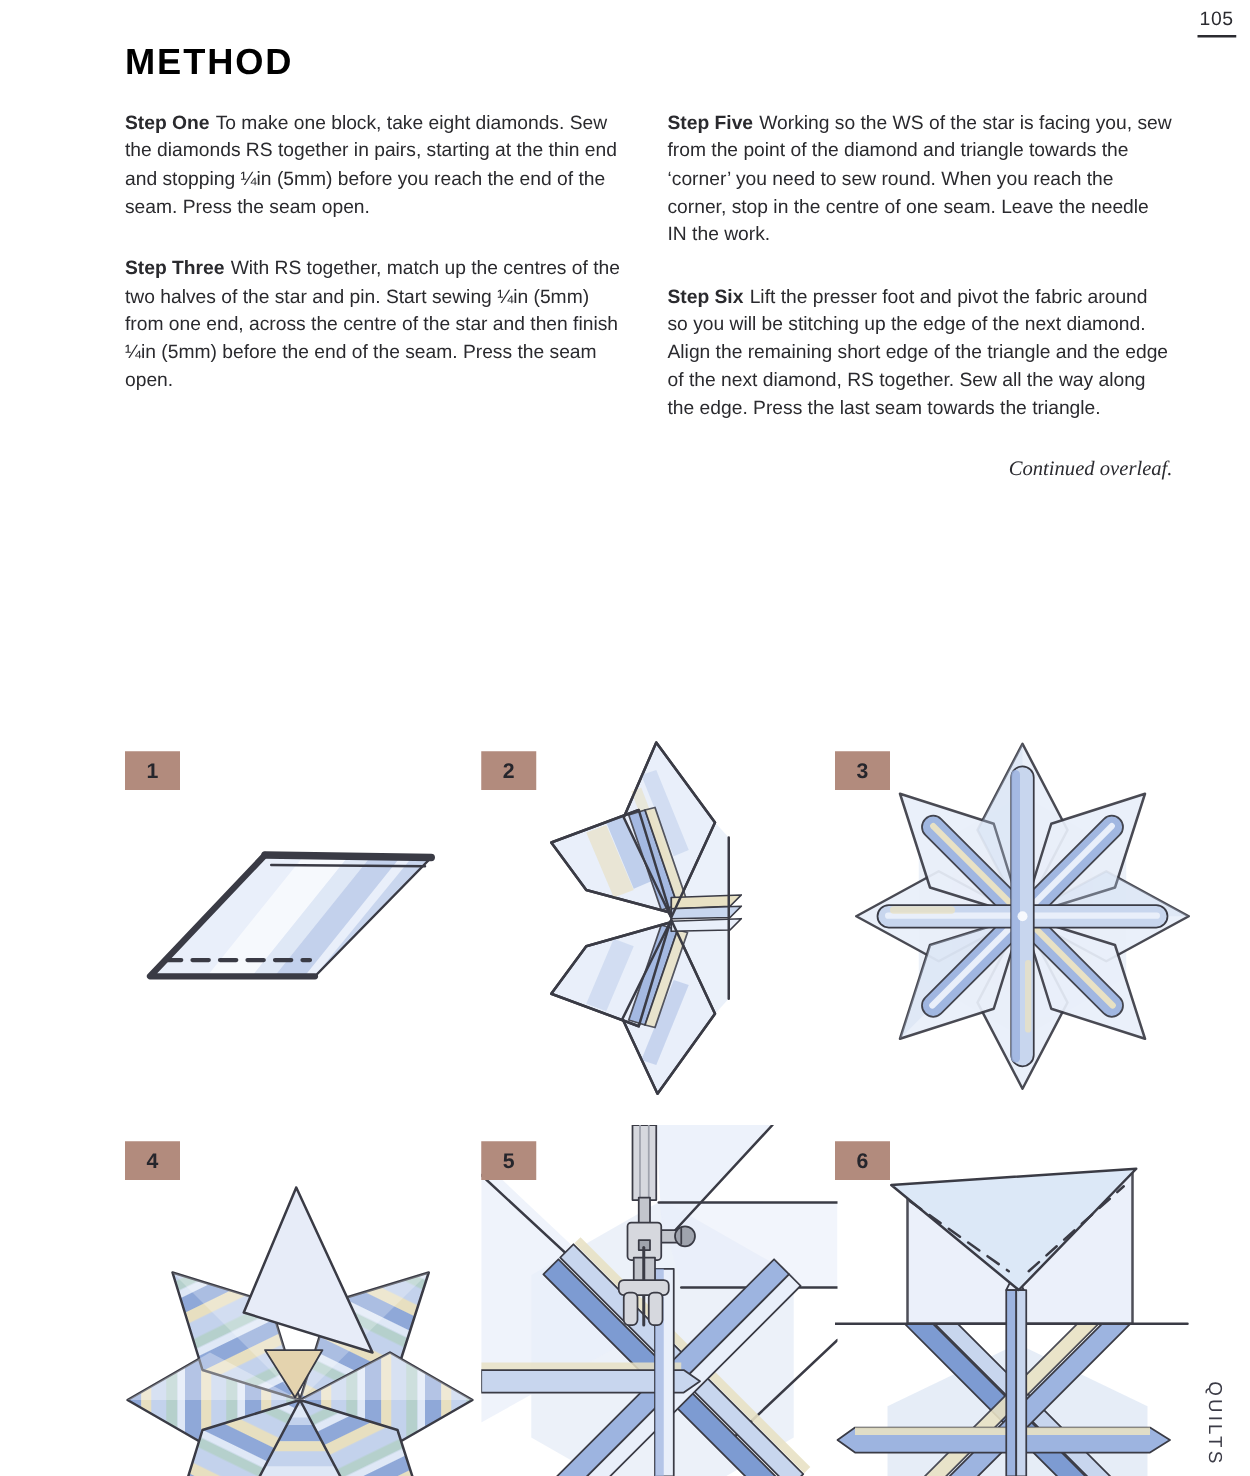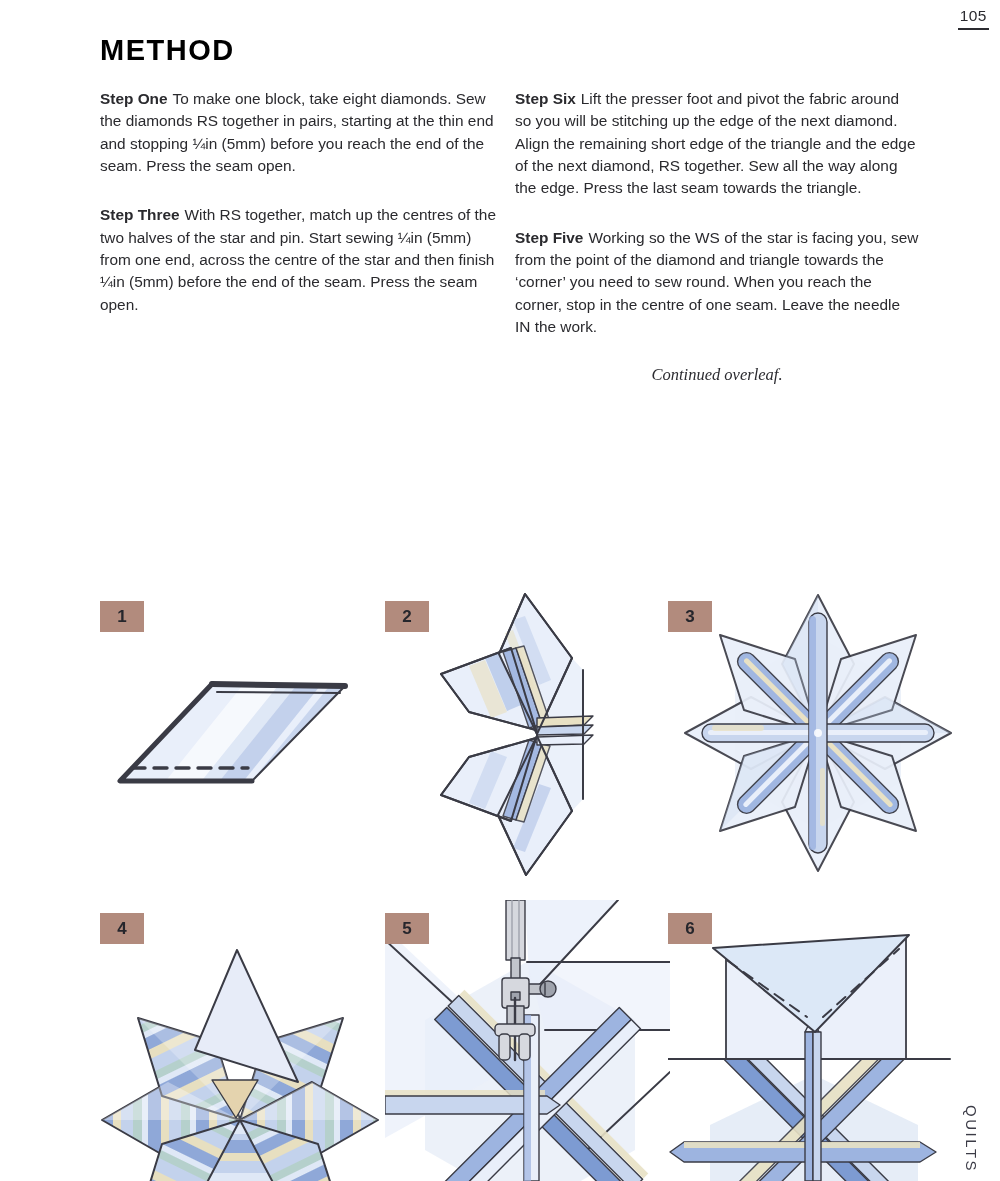--- a/index.html
+++ b/index.html
@@ -8,27 +8,27 @@
     --fabric-peri:#9db4e0; --fabric-cream:#e8e1c4; --fabric-teal:#b5d0cc;
     --fabric-sand:#e4d3ae; --metal:#d6d8de; --metal-mid:#c2c5cc; --metal-dark:#9fa3ad;
   }
   html,body{margin:0;padding:0;}
   body{width:1000px;height:1181px;position:relative;overflow:hidden;background:#ffffff;
        font-family:"Liberation Sans",sans-serif;color:var(--ink);}
   .pageno{position:absolute;top:7px;right:11px;font-size:15.5px;letter-spacing:.5px;
           border-bottom:2.5px solid #2b2b30;padding:0 2px 3px;color:#2b2b30;}
   .content{position:absolute;left:100px;top:34px;width:838px;}
   h1.title{font-size:29px;font-weight:700;letter-spacing:1.5px;margin:0 0 21px;color:#000000;}
-  .cols{display:flex;gap:17px;}
+  .cols{display:flex;gap:36px;}
   .col-l{width:398px;}
   .col-r{width:404px;}
   p.step{font-size:15.4px;line-height:1.45;margin:0 0 27px;}
   p.step b{font-weight:700;padding-right:5px;}
   .continued{font-family:"Liberation Serif",serif;font-style:italic;font-size:16.5px;
-             text-align:center;margin:3px 0 0;color:#2b2b30;}
+             text-align:right;margin:3px 0 0;color:#2b2b30;}
   .figs{position:absolute;left:100px;top:588px;width:858px;height:593px;}
   .fig{position:absolute;width:285px;}
   .f1{left:0;top:0;height:292px;}   .f2{left:285px;top:0;height:292px;} .f3{left:568px;top:0;height:292px;}
   .f4{left:0;top:312px;height:281px;} .f5{left:285px;top:312px;height:281px;} .f6{left:568px;top:312px;height:281px;}
   .badge{position:absolute;left:0;top:13px;width:44px;height:31px;background:var(--badge-bg);
          color:#26262c;font-weight:700;font-size:17px;display:flex;align-items:center;
          justify-content:center;z-index:5;}
   svg.illo{position:absolute;left:0;top:0;display:block;}
   .quilts{position:absolute;right:20px;bottom:8px;writing-mode:vertical-rl;
           font-size:15px;letter-spacing:2.5px;color:#3b3b46;}
@@ -48,22 +48,22 @@
 <div class="pageno">105</div>
 
 <div class="content">
   <h1 class="title">METHOD</h1>
   <div class="cols">
     <div class="col-l">
       <p class="step"><b>Step One</b><span>To make one block, take eight diamonds. Sew the diamonds RS together in pairs, starting at the thin end and stopping ¼in (5mm) before you reach the end of the seam. Press the seam open.</span></p>
       <p class="step"><b>Step Three</b><span>With RS together, match up the centres of the two halves of the star and pin. Start sewing ¼in (5mm) from one end, across the centre of the star and then finish ¼in (5mm) before the end of the seam. Press the seam open.</span></p>
     </div>
     <div class="col-r">
+      <p class="step"><b>Step Five</b><span>Working so the WS of the star is facing you, sew from the point of the diamond and triangle towards the ‘corner’ you need to sew round. When you reach the corner, stop in the centre of one seam. Leave the needle IN the work.</span></p>
       <p class="step"><b>Step Six</b><span>Lift the presser foot and pivot the fabric around so you will be stitching up the edge of the next diamond. Align the remaining short edge of the triangle and the edge of the next diamond, RS together. Sew all the way along the edge. Press the last seam towards the triangle.</span></p>
-      <p class="step"><b>Step Five</b><span>Working so the WS of the star is facing you, sew from the point of the diamond and triangle towards the ‘corner’ you need to sew round. When you reach the corner, stop in the centre of one seam. Leave the needle IN the work.</span></p>
       <p class="continued">Continued overleaf.</p>
     </div>
   </div>
 </div>
 
 <div class="figs">
 
   <div class="fig f1">
     <div class="badge">1</div>
     <svg class="illo" width="285" height="292" viewBox="0 0 285 292">

